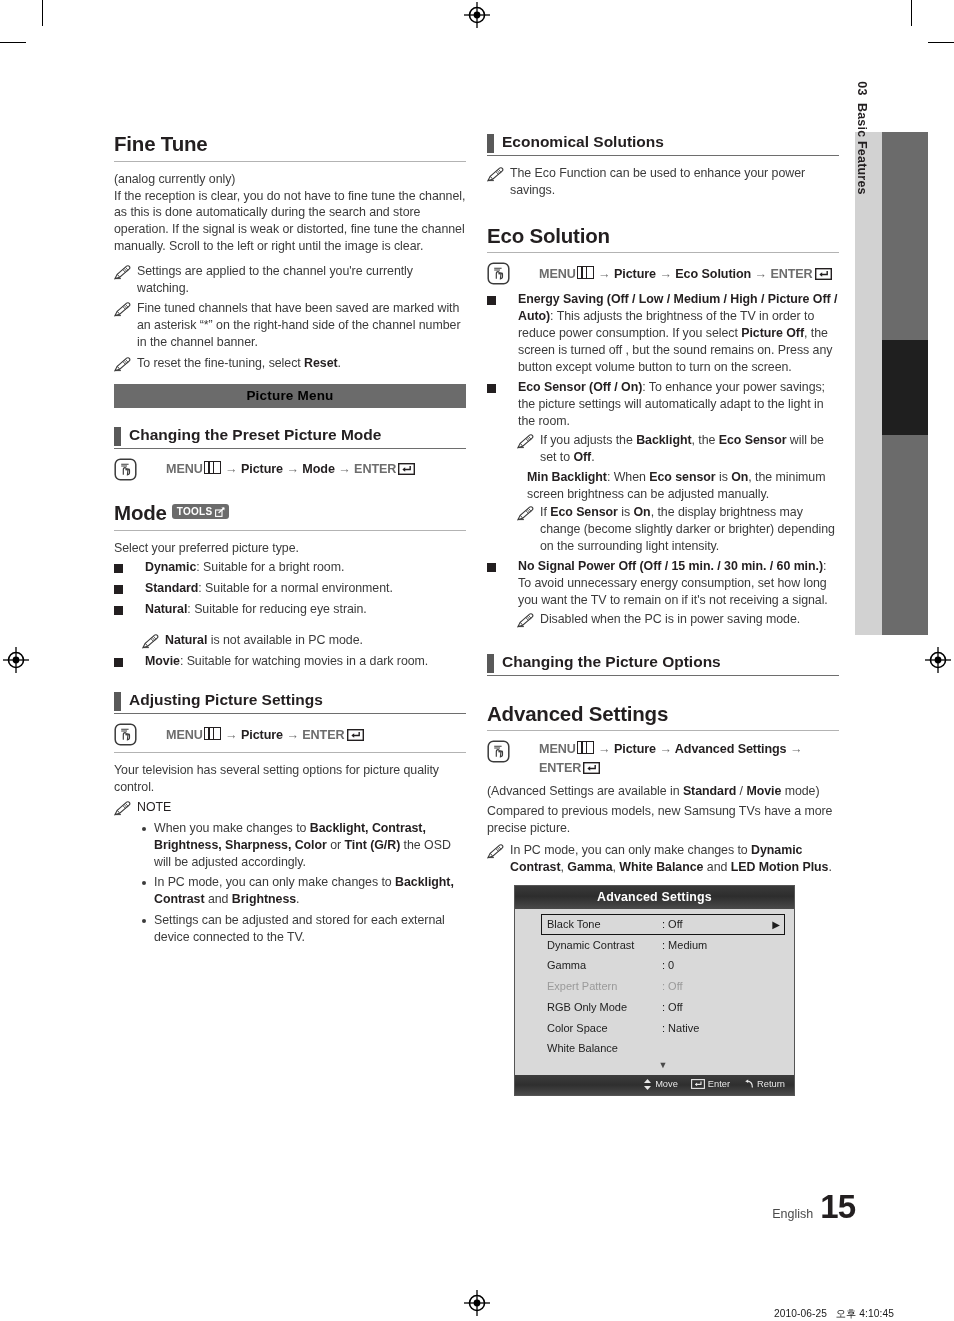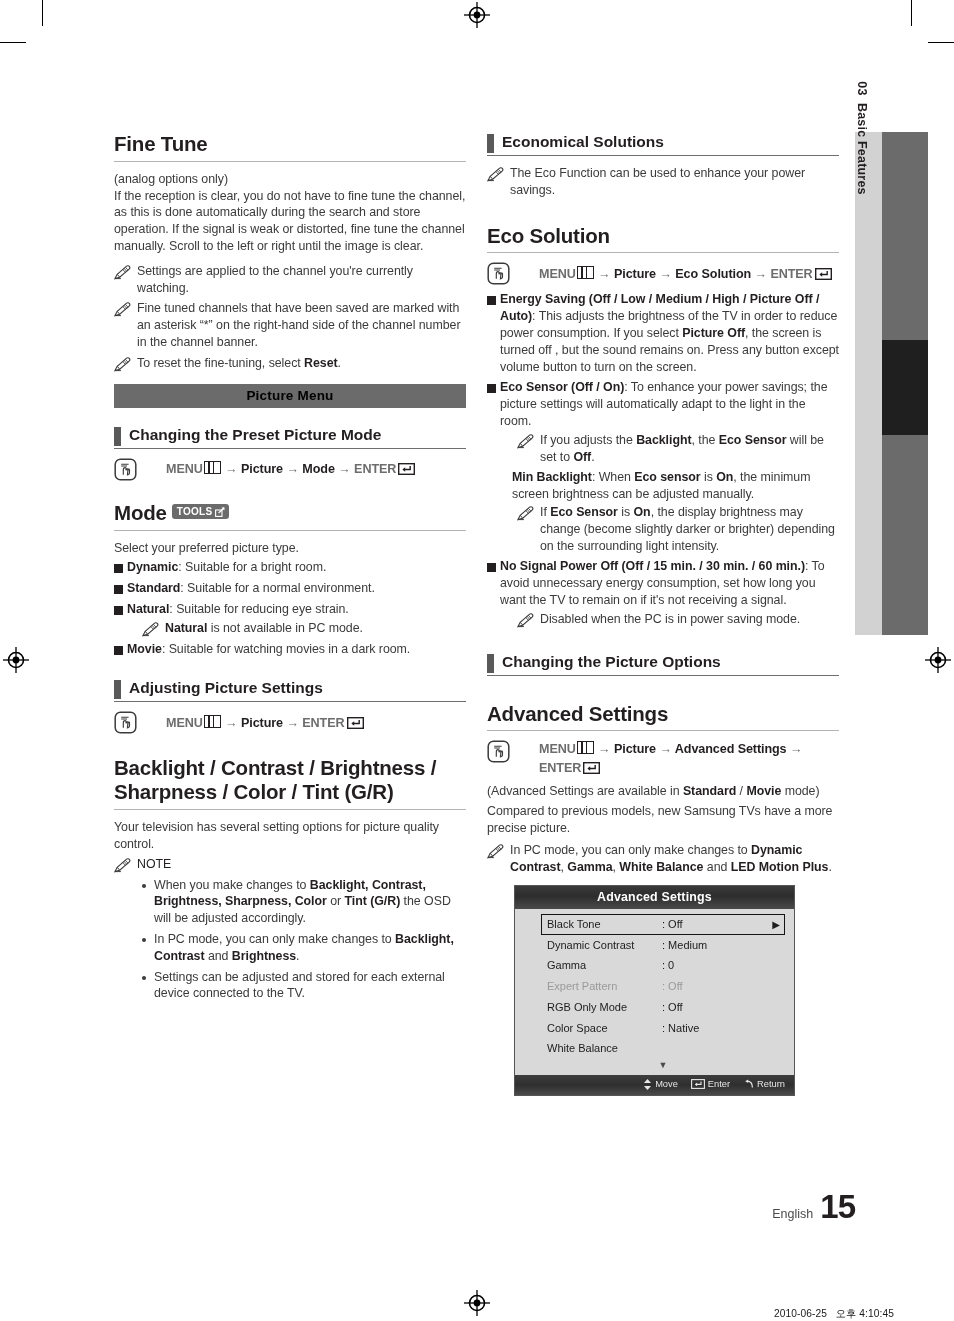--- a/index.html
+++ b/index.html
@@ -50,21 +50,21 @@
   b,strong{color:#231f20;font-weight:bold;}
 
   
   .note{display:flex;gap:6px;margin:0 0 4px 0;align-items:flex-start;}
   .note .pencil{flex:0 0 auto;width:17px;height:15px;margin-top:2px;}
   .note .pencil svg{display:block;}
   .note .ntxt{font-size:12.4px;line-height:1.355;color:#3b3b3b;letter-spacing:-0.05px;}
   .note.indent2{margin-left:22px;}
 
   
-  .sq{display:flex;gap:4px;margin:0 0 4px 0;align-items:flex-start;}
+  .sq{display:flex;gap:22px;margin:0 0 4px 0;align-items:flex-start;}
   .sq .mark{flex:0 0 auto;width:9px;height:9px;background:#231f20;margin-top:5px;}
   .sq .stxt{font-size:12.4px;line-height:1.355;color:#3b3b3b;letter-spacing:-0.05px;}
 
   
   .dot{display:flex;gap:8px;margin:0 0 4px 0;align-items:flex-start;margin-left:28px;}
   .dot .mark{flex:0 0 auto;width:4px;height:4px;border-radius:50%;background:#3b3b3b;margin-top:7px;}
   .dot .dtxt{font-size:12.4px;line-height:1.355;color:#3b3b3b;letter-spacing:-0.05px;}
 
   
   .menuband{
@@ -212,21 +212,21 @@
     </svg>
 </div>
 
 <div class="page">
 
   <div class="col col-left">
 
     <h1 class="sect">Fine Tune</h1>
     <div class="rule"></div>
 
-    <p class="body tight">(analog options only)</p>
+    <p class="body tight">(analog currently only)</p>
     <p class="body" style="margin-bottom:8px;">If the reception is clear, you do not have to fine tune the channel, as this is done automatically during the search and store operation. If the signal is weak or distorted, fine tune the channel manually. Scroll to the left or right until the image is clear.</p>
 
     <div class="note">
       <span class="pencil">
           <svg width="17" height="15" viewBox="0 0 17 15">
             <path d="M1 13.6 L3.2 9.3 L12.6 1.2 C13.4 .5 14.6 .6 15.3 1.4 C16 2.2 15.9 3.4 15.1 4.1 L5.7 12.2 Z" fill="none" stroke="#3b3b3b" stroke-width="1.1"></path>
             <path d="M3.2 9.3 L5.7 12.2" stroke="#3b3b3b" stroke-width="1"></path>
             <path d="M1 13.6 L6.9 13.6" stroke="#3b3b3b" stroke-width="1"></path>
             <path d="M11.4 2.3 L14.2 5.4 M10.1 3.4 L12.9 6.5 M8.8 4.5 L11.6 7.6" stroke="#3b3b3b" stroke-width=".8"></path>
           </svg>
@@ -296,21 +296,21 @@
     <p class="body">Select your preferred picture type.</p>
 
     <div class="sq">
       <span class="mark"></span>
       <span class="stxt"><b>Dynamic</b><span>: Suitable for a bright room.</span></span>
     </div>
     <div class="sq">
       <span class="mark"></span>
       <span class="stxt"><b>Standard</b><span>: Suitable for a normal environment.</span></span>
     </div>
-    <div class="sq" style="margin-bottom:2px;">
+    <div class="sq" style="margin-bottom:14px;">
       <span class="mark"></span>
       <span class="stxt"><b>Natural</b><span>: Suitable for reducing eye strain.</span></span>
     </div>
     <div class="note indent2" style="margin-left:28px;">
       <span class="pencil">
           <svg width="17" height="15" viewBox="0 0 17 15">
             <path d="M1 13.6 L3.2 9.3 L12.6 1.2 C13.4 .5 14.6 .6 15.3 1.4 C16 2.2 15.9 3.4 15.1 4.1 L5.7 12.2 Z" fill="none" stroke="#3b3b3b" stroke-width="1.1"></path>
             <path d="M3.2 9.3 L5.7 12.2" stroke="#3b3b3b" stroke-width="1"></path>
             <path d="M1 13.6 L6.9 13.6" stroke="#3b3b3b" stroke-width="1"></path>
             <path d="M11.4 2.3 L14.2 5.4 M10.1 3.4 L12.9 6.5 M8.8 4.5 L11.6 7.6" stroke="#3b3b3b" stroke-width=".8"></path>
@@ -339,21 +339,20 @@
             <path d="M7.2 6.3 L14.6 6.3 M7.2 8 L13 8" stroke="#3b3b3b" stroke-width="1.1"></path>
           </svg>
         </span>
       <span class="ptext">MENU<span class="glyph-menu"></span> <span class="arr">→</span> <span class="lit">Picture</span> <span class="arr">→</span> ENTER<span class="glyph-enter"><svg width="17" height="12" viewBox="0 0 17 12">
               <rect x="0.7" y="0.7" width="15.6" height="10.6" fill="none" stroke="#231f20" stroke-width="1.4"></rect>
               <path d="M12.2 3.1 L12.2 6.5 L5.4 6.5" fill="none" stroke="#231f20" stroke-width="1.4"></path>
               <path d="M7.2 4.3 L4.4 6.5 L7.2 8.7 Z" fill="#231f20"></path>
             </svg></span></span>
     </div>
 
-    <h1 class="sect" style="margin-top:22px;">Backlight / Contrast / Brightness / Sharpness / Color / Tint (G/R)</h1>
     <div class="rule"></div>
 
     <p class="body">Your television has several setting options for picture quality control.</p>
 
     <div class="note" style="margin-top:3px;">
       <span class="pencil">
           <svg width="17" height="15" viewBox="0 0 17 15">
             <path d="M1 13.6 L3.2 9.3 L12.6 1.2 C13.4 .5 14.6 .6 15.3 1.4 C16 2.2 15.9 3.4 15.1 4.1 L5.7 12.2 Z" fill="none" stroke="#3b3b3b" stroke-width="1.1"></path>
             <path d="M3.2 9.3 L5.7 12.2" stroke="#3b3b3b" stroke-width="1"></path>
             <path d="M1 13.6 L6.9 13.6" stroke="#3b3b3b" stroke-width="1"></path>
@@ -432,21 +431,21 @@
           <svg width="17" height="15" viewBox="0 0 17 15">
             <path d="M1 13.6 L3.2 9.3 L12.6 1.2 C13.4 .5 14.6 .6 15.3 1.4 C16 2.2 15.9 3.4 15.1 4.1 L5.7 12.2 Z" fill="none" stroke="#3b3b3b" stroke-width="1.1"></path>
             <path d="M3.2 9.3 L5.7 12.2" stroke="#3b3b3b" stroke-width="1"></path>
             <path d="M1 13.6 L6.9 13.6" stroke="#3b3b3b" stroke-width="1"></path>
             <path d="M11.4 2.3 L14.2 5.4 M10.1 3.4 L12.9 6.5 M8.8 4.5 L11.6 7.6" stroke="#3b3b3b" stroke-width=".8"></path>
           </svg>
         </span>
       <span class="ntxt">If you adjusts the <b>Backlight</b>, the <b>Eco Sensor</b> will be set to <b>Off</b>.</span>
     </div>
 
-    <p class="body" style="margin-left:25px;margin-bottom:1px;"><b>Min Backlight</b>: When <b>Eco sensor</b> is <b>On</b>, the minimum screen brightness can be adjusted manually.</p>
+    <p class="body" style="margin-left:40px;margin-bottom:1px;"><b>Min Backlight</b>: When <b>Eco sensor</b> is <b>On</b>, the minimum screen brightness can be adjusted manually.</p>
     <div class="note" style="margin-left:30px;">
       <span class="pencil">
           <svg width="17" height="15" viewBox="0 0 17 15">
             <path d="M1 13.6 L3.2 9.3 L12.6 1.2 C13.4 .5 14.6 .6 15.3 1.4 C16 2.2 15.9 3.4 15.1 4.1 L5.7 12.2 Z" fill="none" stroke="#3b3b3b" stroke-width="1.1"></path>
             <path d="M3.2 9.3 L5.7 12.2" stroke="#3b3b3b" stroke-width="1"></path>
             <path d="M1 13.6 L6.9 13.6" stroke="#3b3b3b" stroke-width="1"></path>
             <path d="M11.4 2.3 L14.2 5.4 M10.1 3.4 L12.9 6.5 M8.8 4.5 L11.6 7.6" stroke="#3b3b3b" stroke-width=".8"></path>
           </svg>
         </span>
       <span class="ntxt">If <b>Eco Sensor</b> is <b>On</b>, the display brightness may change (become slightly darker or brighter) depending on the surrounding light intensity.</span>

